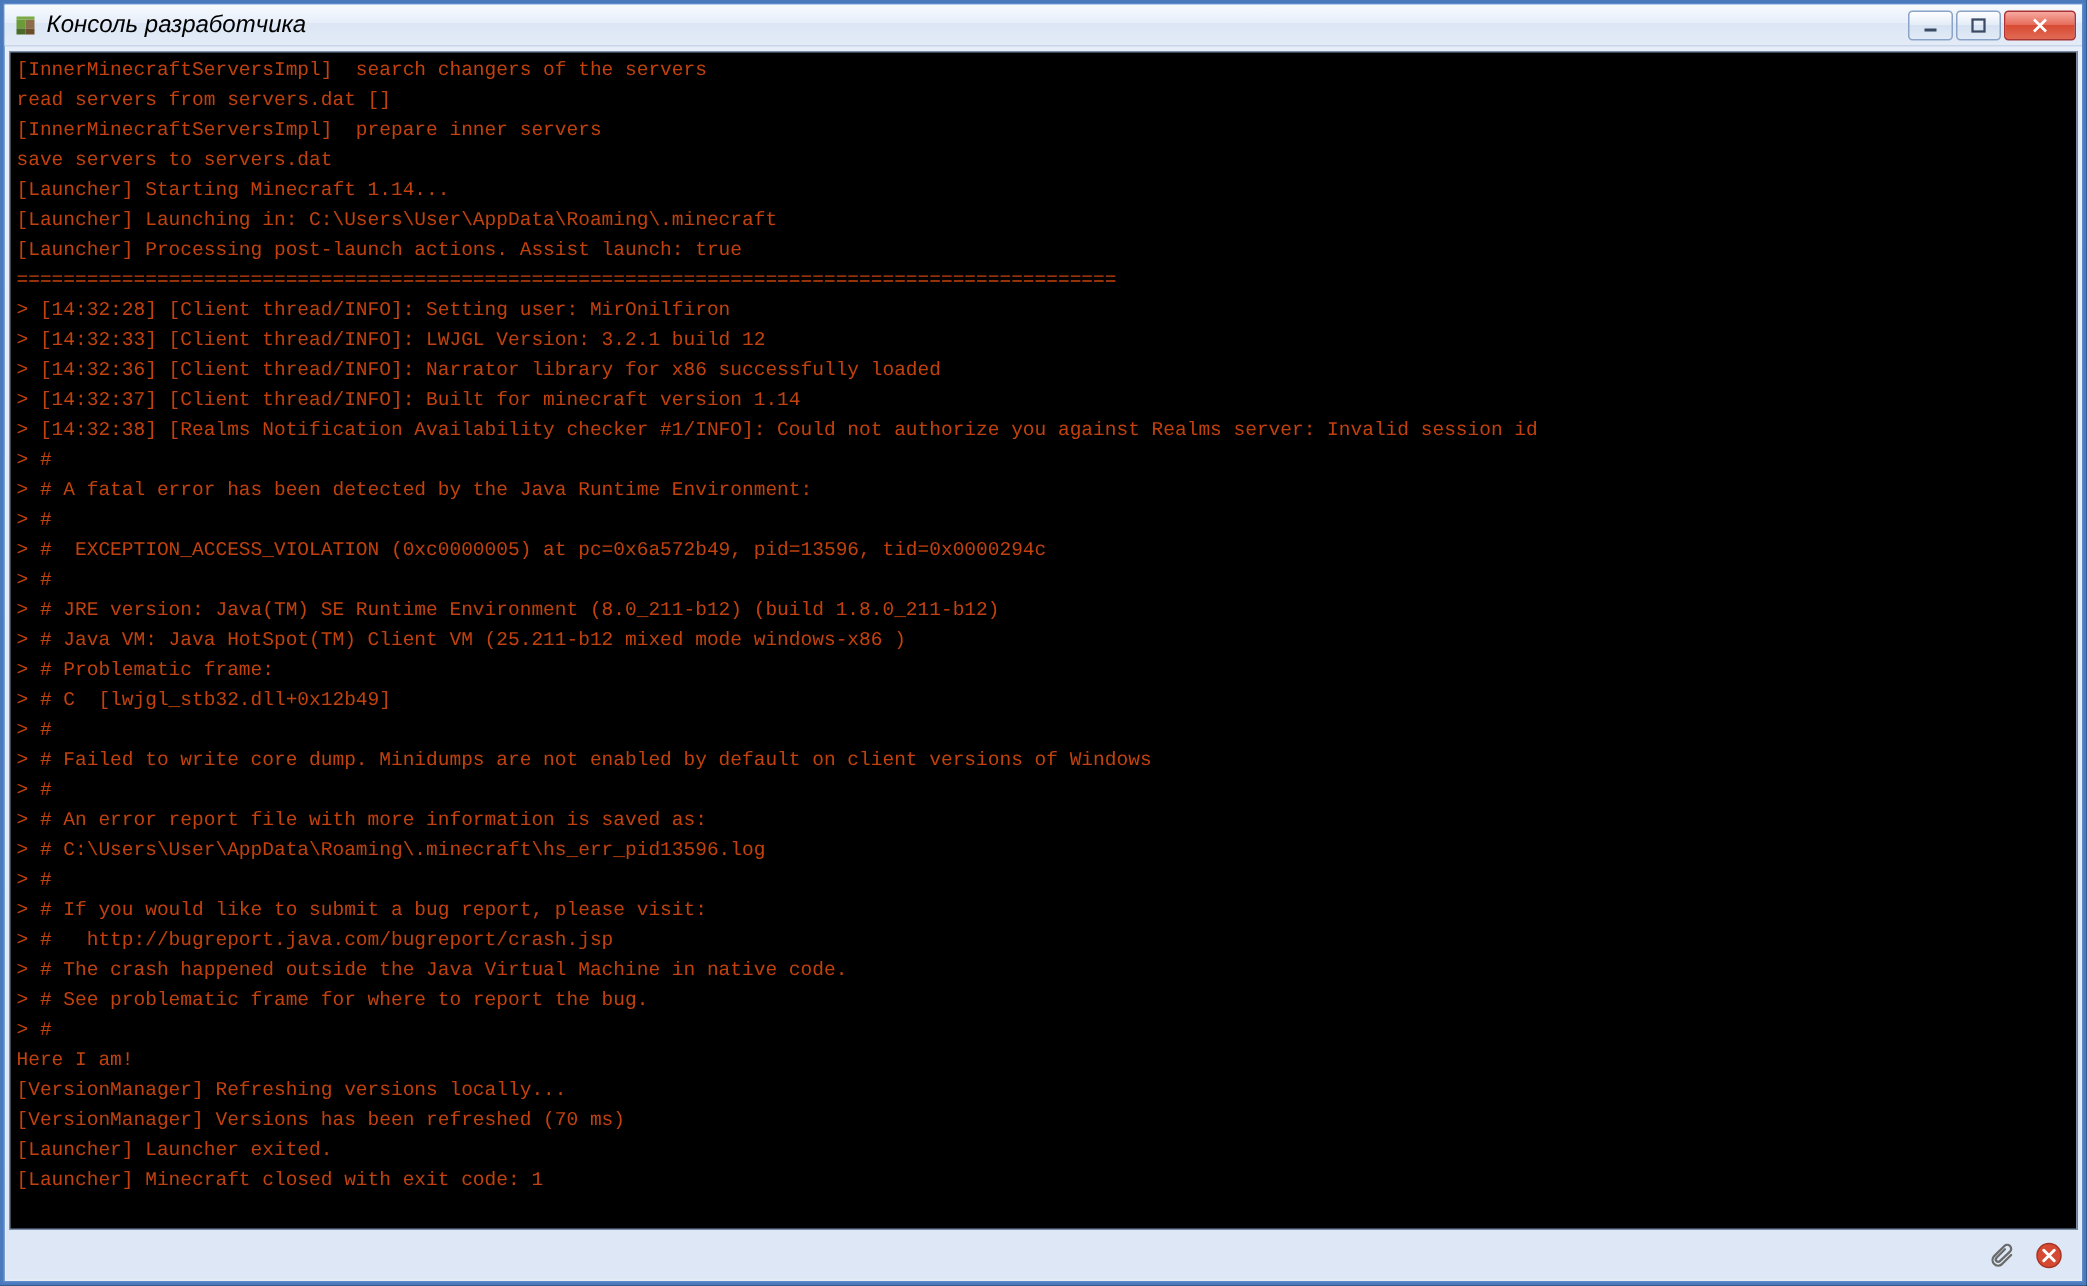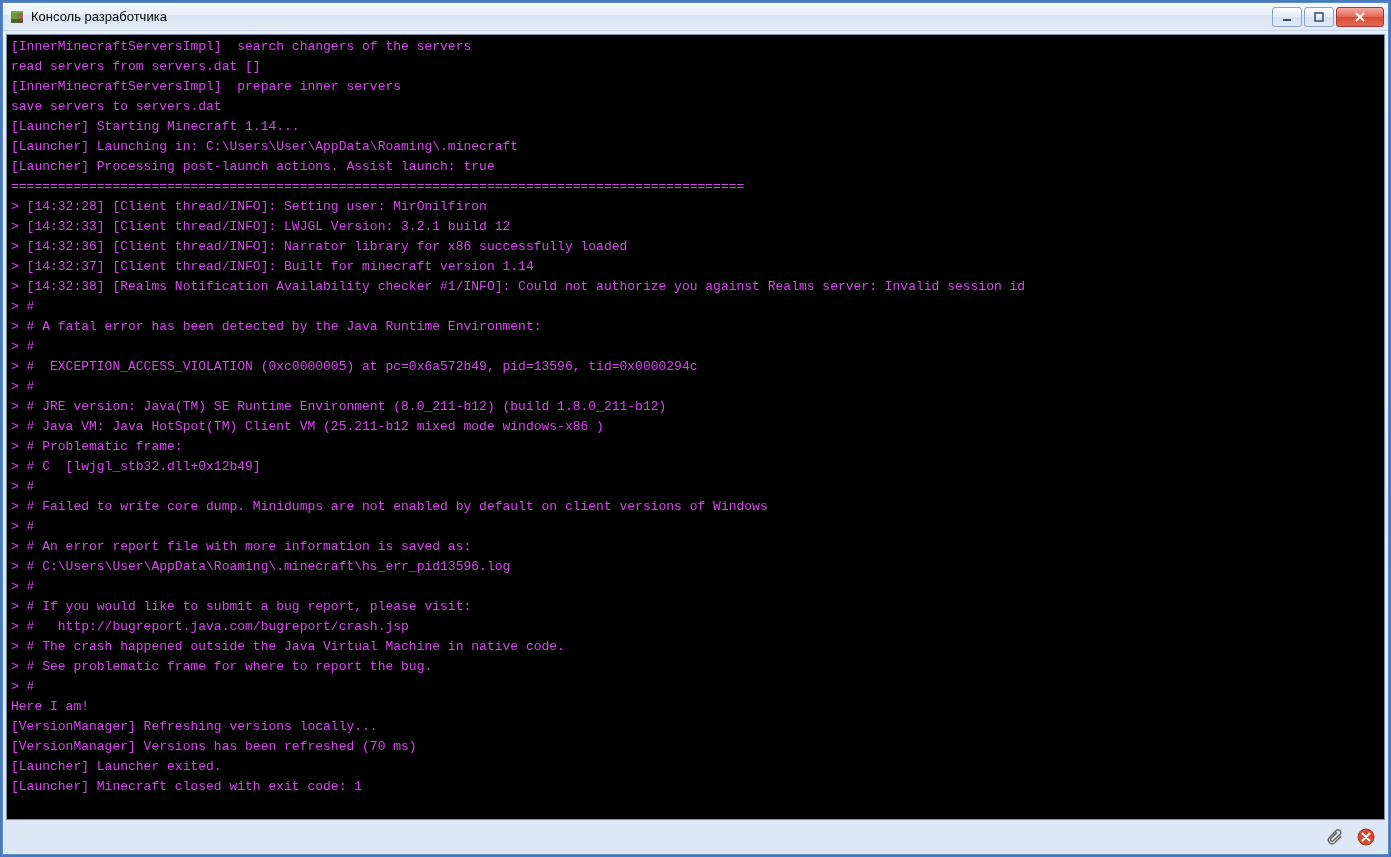--- a/index.html
+++ b/index.html
@@ -12,21 +12,21 @@
       display: flex; flex-direction: column;
     }
     .titlebar {
       height: 28px; display: flex; align-items: center; padding: 0 2px 0 6px;
       background: linear-gradient(to bottom, #f7fbff 0, #e7eef9 45%, #dce6f4 46%, #e3ebf7 100%);
       border-bottom: 1px solid #c9d6ea;
       flex-shrink: 0;
       user-select: none;
     }
     .titlebar .app-icon { width: 16px; height: 16px; margin-right: 6px; display: inline-flex; }
-    .titlebar .title { font-size: 13px; color: #000; flex: 0 0 auto; }
+    .titlebar .title { font-size: 16px; color: #000; flex: 0 0 auto; font-style: italic; }
     .titlebar .spacer { flex: 1 1 auto; }
     .winbtns { display: flex; gap: 2px; margin-right: 2px; }
     .winbtn {
       width: 30px; height: 20px;
       border: 1px solid #8aa3c7;
       border-radius: 3px;
       background: linear-gradient(to bottom, #fdfeff, #e4ecf7 49%, #d6e2f2 50%, #e1eaf6);
       display: flex; align-items: center; justify-content: center;
       color: #3b4a63; font-size: 10px;
     }
@@ -34,21 +34,21 @@
       width: 48px;
       border-color: #a33;
       background: linear-gradient(to bottom, #f7a9a0, #e46a58 49%, #d84a33 50%, #e06a55);
       color: #fff;
     }
     .winbtn svg { display: block; }
     .console {
       flex: 1 1 auto;
       margin: 3px;
       background: #000;
-      color: #d946ef;
+      color: #c2410c;
       font-family: Consolas, "Courier New", monospace;
       font-size: 13px;
       line-height: 20px;
       overflow-y: scroll;
       overflow-x: hidden;
       white-space: pre;
       padding: 2px 4px;
       border: 1px solid #7a8da8;
     }
     .console::-webkit-scrollbar { width: 17px; background: #f0f0f0; }

